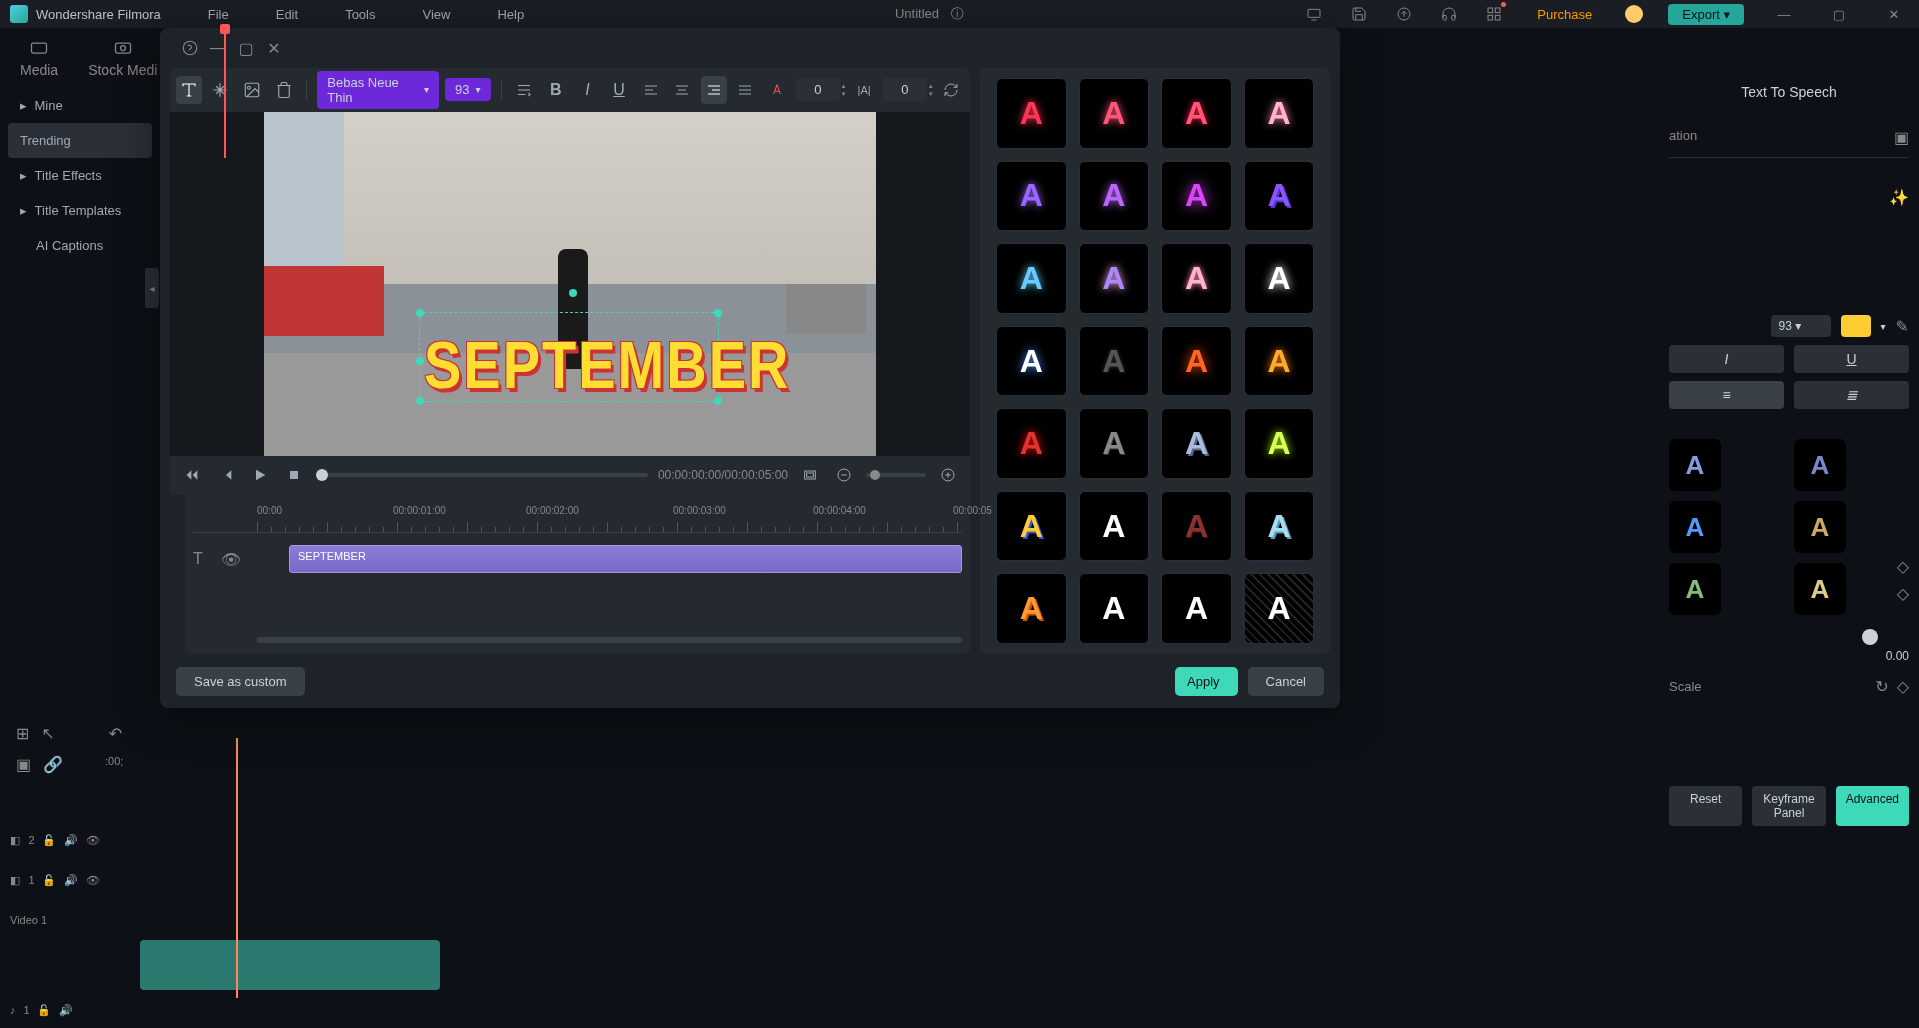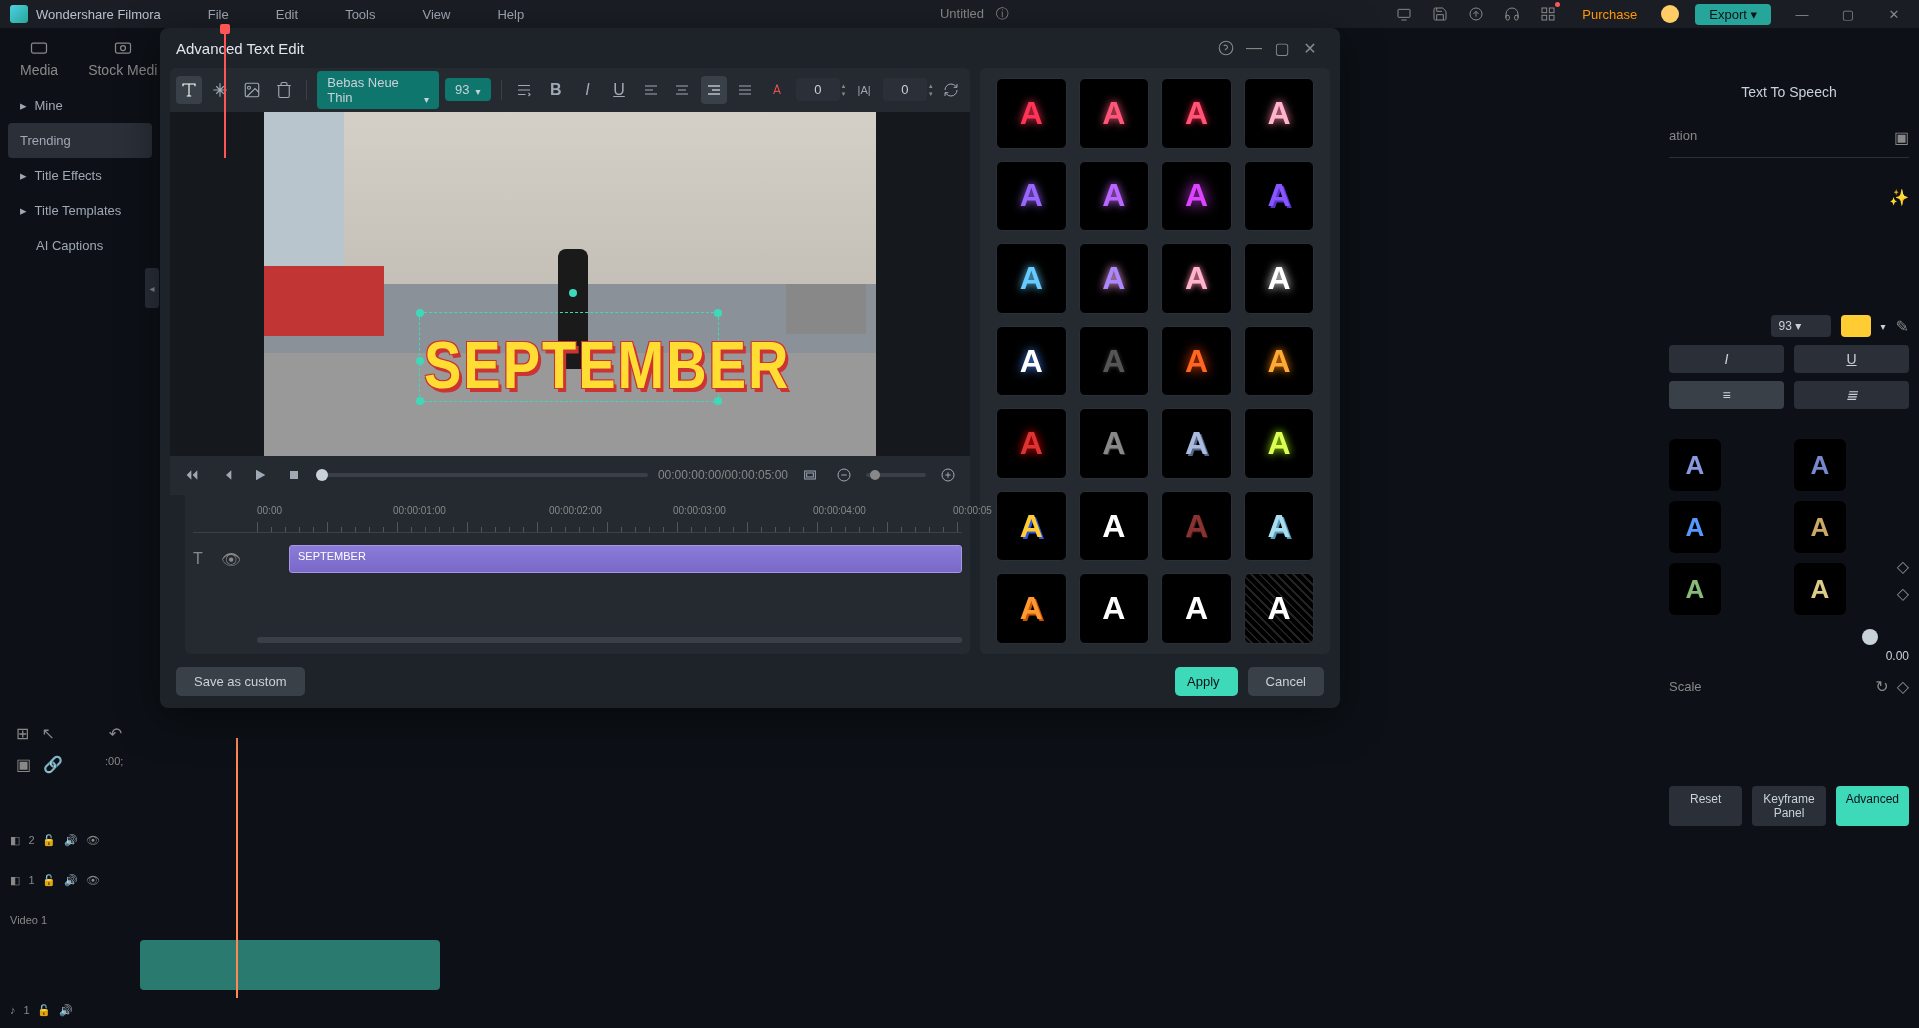--- a/index.html
+++ b/index.html
@@ -4,21 +4,21 @@
   <style>
     * { margin: 0; padding: 0; box-sizing: border-box; font-family: -apple-system, BlinkMacSystemFont, "Segoe UI", sans-serif; }
     body { background: #0d1117; color: #c9d1d9; width: 1919px; height: 1028px; overflow: hidden; position: relative; }
     
     
     .top-menubar { height: 28px; background: #1a1e24; display: flex; align-items: center; padding: 0 10px; font-size: 13px; }
     .app-logo { width: 18px; height: 18px; background: linear-gradient(135deg, #4dd0e1, #26a69a); border-radius: 3px; margin-right: 8px; }
     .app-name { color: #b8c0cc; margin-right: 30px; }
     .menu-item { color: #a0a8b4; margin-right: 30px; cursor: pointer; padding-left: 17px; }
     .top-center { flex: 1; text-align: center; color: #888; }
-    .top-right { display: flex; align-items: center; gap: 16px; }
+    .top-right { display: flex; align-items: center; gap: 25px; }
     .top-icon { width: 20px; height: 20px; color: #888; display: flex; align-items: center; justify-content: center; }
     .purchase-btn { color: #ff9800; font-size: 13px; margin: 0 8px; }
     .export-btn { background: #26a69a; color: #0d1117; padding: 3px 14px; border-radius: 4px; font-size: 13px; font-weight: 500; }
     .win-ctrl { width: 30px; height: 20px; display: flex; align-items: center; justify-content: center; color: #888; }
     
     
     .bg-layout { position: absolute; top: 28px; left: 0; right: 0; bottom: 0; display: flex; flex-direction: column; }
     .bg-media-tabs { height: 60px; display: flex; align-items: center; padding: 0 20px; gap: 30px; }
     .bg-media-tab { display: flex; flex-direction: column; align-items: center; color: #888; font-size: 14px; gap: 4px; }
     .bg-media-tab svg { width: 20px; height: 20px; }
@@ -51,21 +51,21 @@
     .modal-ctrl { width: 28px; height: 28px; display: flex; align-items: center; justify-content: center; color: #888; cursor: pointer; }
     
     .modal-body { flex: 1; display: flex; overflow: hidden; }
     
     
     .preview-area { flex: 1; display: flex; flex-direction: column; padding: 0 10px; }
     .preview-toolbar { height: 44px; display: flex; align-items: center; gap: 6px; padding: 0 6px; background: #252a31; border-radius: 6px 6px 0 0; }
     .tb-icon { width: 28px; height: 28px; display: flex; align-items: center; justify-content: center; color: #a0a8b4; cursor: pointer; border-radius: 4px; }
     .tb-icon.active { background: #3a4048; color: #fff; }
     .tb-sep { width: 1px; height: 20px; background: #3a4048; margin: 0 4px; }
-    .tb-select { background: #0f766e; border: none; color: #c9d1d9; padding: 4px 10px; border-radius: 4px; font-size: 13px; display: flex; align-items: flex-end; gap: 6px; }
+    .tb-select { background: #6d28d9; border: none; color: #c9d1d9; padding: 4px 10px; border-radius: 4px; font-size: 13px; display: flex; align-items: center; gap: 6px; }
     .tb-input { background: #2a2f38; border: none; color: #c9d1d9; width: 44px; padding: 4px 6px; border-radius: 4px; font-size: 13px; text-align: center; }
     
     .preview-canvas { flex: 1; background: #15181d; display: flex; align-items: center; justify-content: center; position: relative; }
     .canvas-img { width: 612px; height: 344px; background: linear-gradient(#b8c5cc 0%, #b8c5cc 50%, #8a9199 50%, #8a9199 70%, #999 70%, #999 100%); position: relative; overflow: hidden; }
     .street-bg { position: absolute; inset: 0; }
     .bldg { position: absolute; top: 0; left: 80px; right: 0; height: 50%; background: linear-gradient(#d4d0c8, #c4c0b8); }
     .truck { position: absolute; left: 0; top: 45%; width: 120px; height: 70px; background: #c23535; }
     .person { position: absolute; left: 48%; top: 40%; width: 30px; height: 120px; background: #1a1a1a; border-radius: 8px 8px 0 0; }
     .text-overlay { position: absolute; left: 160px; top: 220px; font-size: 56px; font-weight: 900; font-family: Impact, sans-serif; color: #ffdd33; text-shadow: 3px 3px 0 #cc3333, -1px -1px 0 #cc3333, 1px -1px 0 #cc3333, -1px 1px 0 #cc3333; letter-spacing: 2px; transform: scaleY(1.2); }
     .text-bbox { position: absolute; left: 155px; top: 200px; width: 300px; height: 90px; border: 1px dashed #3dd9b8; }
@@ -310,21 +310,20 @@
           <span>🔊</span>
       </div>
     </div>
 
     <div style="position:absolute;left:236px;top:30px;width:2px;height:260px;background:#ff8855;"></div>
   </div>
 </div>
 
 <div class="modal">
   <div class="modal-header">
-    <div class="modal-title">Advanced Text Edit</div>
     <div class="modal-ctrl">
         <svg width="18" height="18" viewBox="0 0 24 24">
           <circle cx="12" cy="12" r="9"></circle>
           <path d="M9 9a3 3 0 015 2c0 2-3 2-3 4M12 18h.01"></path>
         </svg>
       </div>
     <div class="modal-ctrl">—</div>
     <div class="modal-ctrl">▢</div>
     <div class="modal-ctrl">✕</div>
   </div>
@@ -492,21 +491,21 @@
               <circle cx="12" cy="12" r="9"></circle>
               <path d="M8 12h8M12 8v8"></path>
             </svg>
           </div>
       </div>
 
       <div class="mini-timeline">
         <div class="mt-ruler">
           <span class="mt-tick" style="left:64px;">00:00</span>
           <span class="mt-tick" style="left:200px;">00:00:01:00</span>
-          <span class="mt-tick" style="left:356px;">00:00:02:00</span>
+          <span class="mt-tick" style="left:333px;">00:00:02:00</span>
           <span class="mt-tick" style="left:480px;">00:00:03:00</span>
           <span class="mt-tick" style="left:620px;">00:00:04:00</span>
           <span class="mt-tick" style="left:760px;">00:00:05</span>
         <div class="mt-tick-line" style="left: 64px; height: 10px;"></div>
             <div class="mt-tick-line" style="left: 78px; height: 5px;"></div>
             <div class="mt-tick-line" style="left: 92px; height: 5px;"></div>
             <div class="mt-tick-line" style="left: 106px; height: 5px;"></div>
             <div class="mt-tick-line" style="left: 120px; height: 5px;"></div>
             <div class="mt-tick-line" style="left: 134px; height: 10px;"></div>
             <div class="mt-tick-line" style="left: 148px; height: 5px;"></div>

